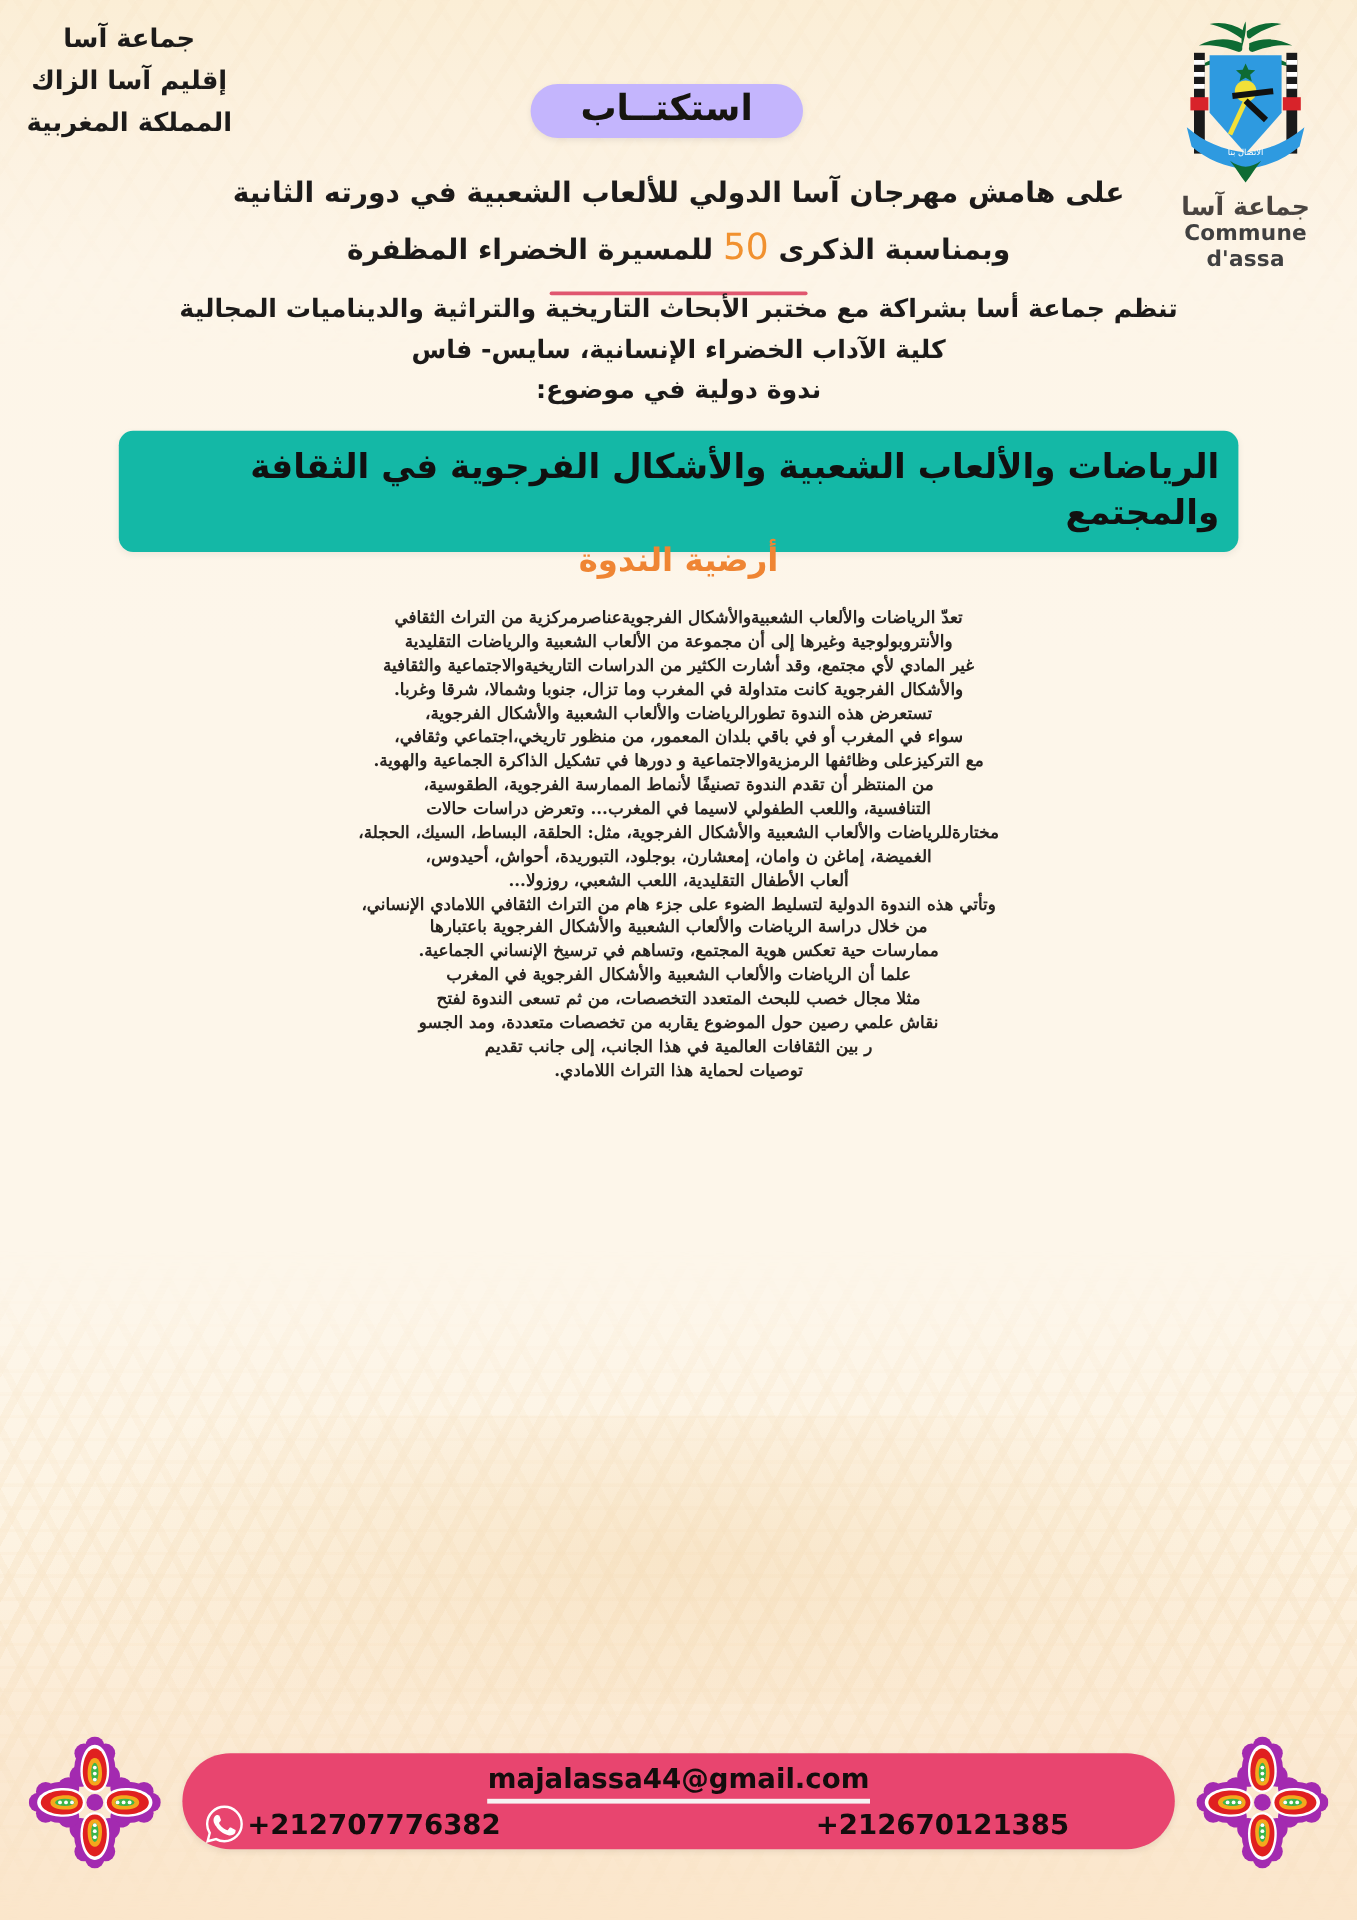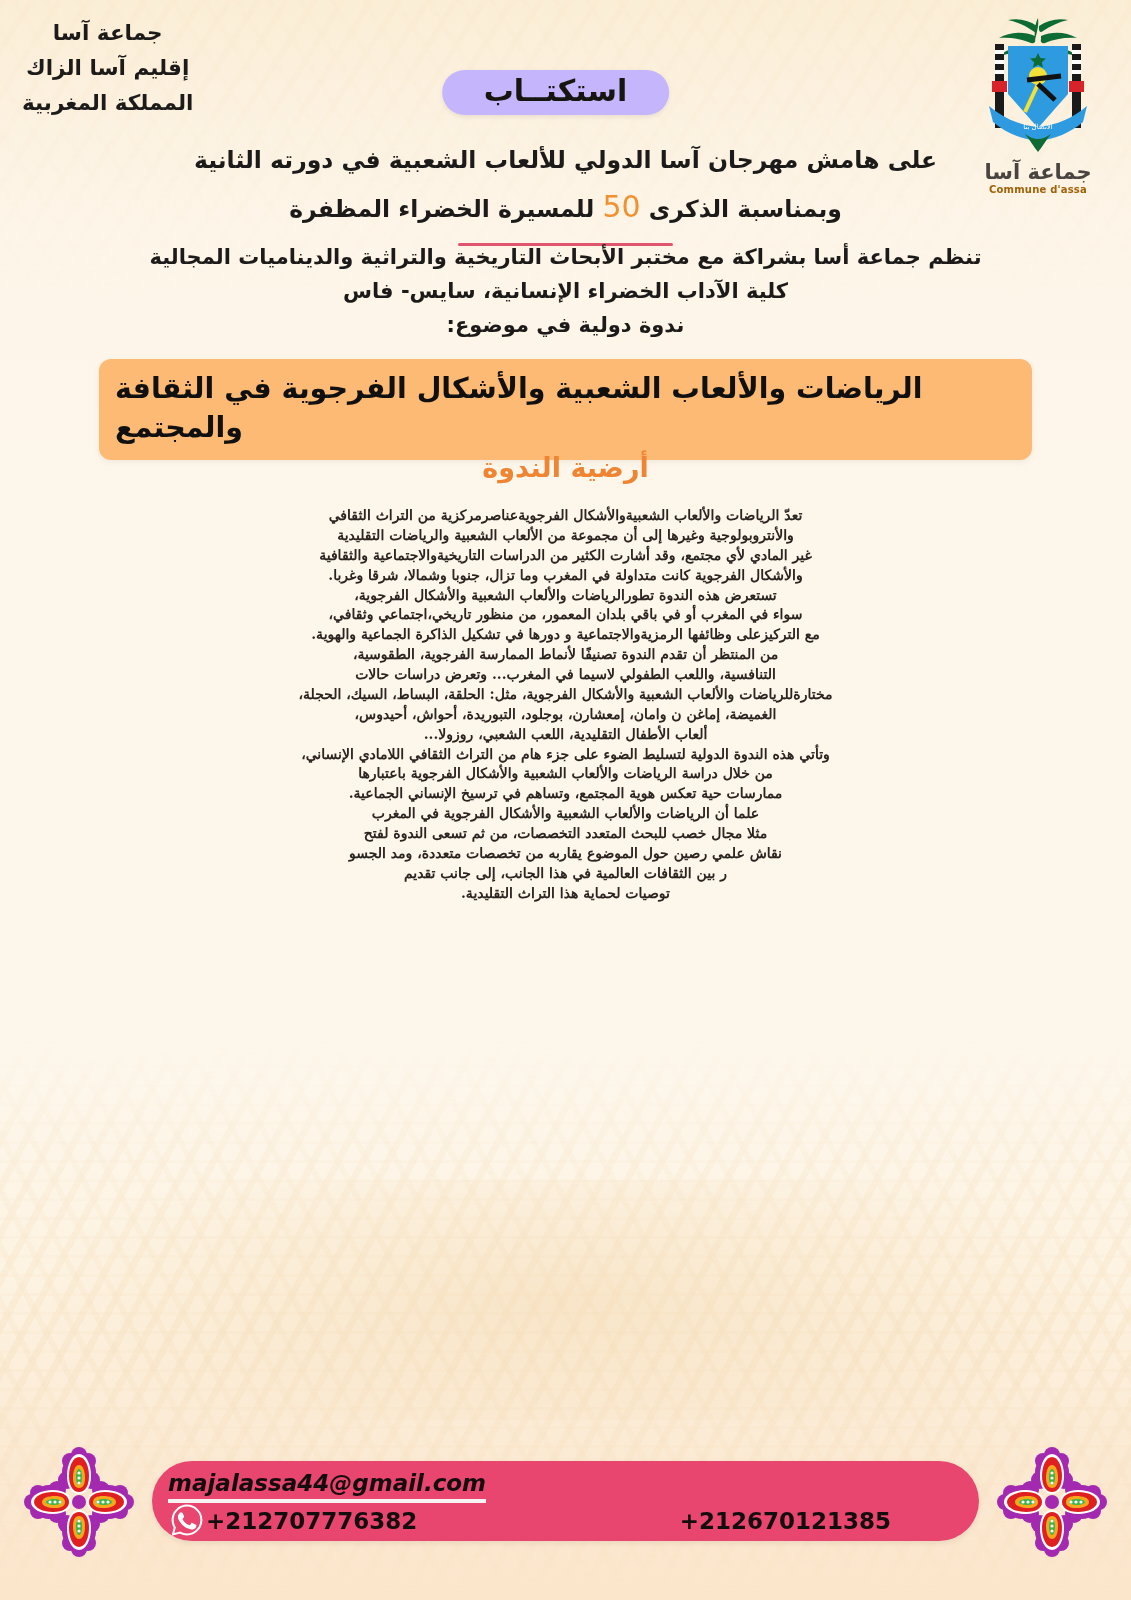--- a/index.html
+++ b/index.html
@@ -95,23 +95,23 @@
   }
   .emblem svg { display: block; margin: 0 auto; }
   .emblem-ar {
     font-size: 21px;
     font-weight: bold;
     color: #4a4440;
     margin-top: 1px;
     line-height: 1.1;
   }
   .emblem-fr {
-    font-size: 10px;
-    font-weight: bold;
-    color: #a16207;
+    font-size: 18px;
+    font-weight: bold;
+    color: #404040;
     letter-spacing: .2px;
     line-height: 1.2;
   }
 
   .authority {
     position: absolute;
     top: 16px;
     left: 22px;
     text-align: left;
     direction: rtl;
@@ -189,24 +189,24 @@
     color: #1d1b1a;
     line-height: 1.62;
   }
 
   
   .title-banner {
     position: absolute;
     top: 359px;
     left: 99px;
     right: 99px;
-    background: #fdba74;
+    background: #14b8a6;
     border-radius: 12px;
     padding: 10px 16px 12px;
-    text-align: left;
+    text-align: right;
     box-shadow: 0 2px 6px rgba(0,0,0,.06);
   }
   .title-banner h1 {
     margin: 0;
     font-size: 28.5px;
     font-weight: bold;
     color: #111010;
     line-height: 1.38;
     letter-spacing: 0;
   }
@@ -248,25 +248,24 @@
     right: 152px;
     top: 1461px;
     height: 80px;
     background: #e8456f;
     border-radius: 40px;
     box-shadow: 0 2px 6px rgba(0,0,0,.08);
   }
   .footer-email {
     position: absolute;
     top: 9px;
-    left: 16px;
+    left: 0;
     right: 0;
-    text-align: left;
+    text-align: center;
     direction: ltr;
-    font-style: italic;
   }
   .footer-email span {
     font-size: 23px;
     font-weight: bold;
     color: #140d0d;
     border-bottom: 4px solid #f7f3f3;
     padding-bottom: 3px;
   }
   .footer-phones {
     position: absolute;
@@ -398,21 +397,21 @@
       <p>مختارةللرياضات والألعاب الشعبية والأشكال الفرجوية، مثل: الحلقة، البساط، السيك، الحجلة،</p>
       <p>الغميضة، إماغن ن وامان، إمعشارن، بوجلود، التبوريدة، أحواش، أحيدوس،</p>
       <p>ألعاب الأطفال التقليدية، اللعب الشعبي، روزولا...</p>
       <p>وتأتي هذه الندوة الدولية لتسليط الضوء على جزء هام من التراث الثقافي اللامادي الإنساني،</p>
       <p>من خلال دراسة الرياضات والألعاب الشعبية والأشكال الفرجوية باعتبارها</p>
       <p>ممارسات حية تعكس هوية المجتمع، وتساهم في ترسيخ الإنساني الجماعية.</p>
       <p>علما أن الرياضات والألعاب الشعبية والأشكال الفرجوية في المغرب</p>
       <p>مثلا مجال خصب للبحث المتعدد التخصصات، من ثم تسعى الندوة لفتح</p>
       <p>نقاش علمي رصين حول الموضوع يقاربه من تخصصات متعددة، ومد الجسو</p>
       <p>ر بين الثقافات العالمية في هذا الجانب، إلى جانب تقديم</p>
-      <p>توصيات لحماية هذا التراث التقليدية.</p>
+      <p>توصيات لحماية هذا التراث اللامادي.</p>
     </div>
 
     <div class="ornament ornament-left">
       <svg width="110" height="110" viewBox="0 0 110 110" xmlns="http://www.w3.org/2000/svg">
         <g transform="translate(55,55)">
           <g>
             <g transform="rotate(0)">
               <g>
                 <circle cx="0" cy="-30" r="17" fill="#a32ab0"></circle>
                 <circle cx="-12" cy="-22" r="9" fill="#a32ab0"></circle>

